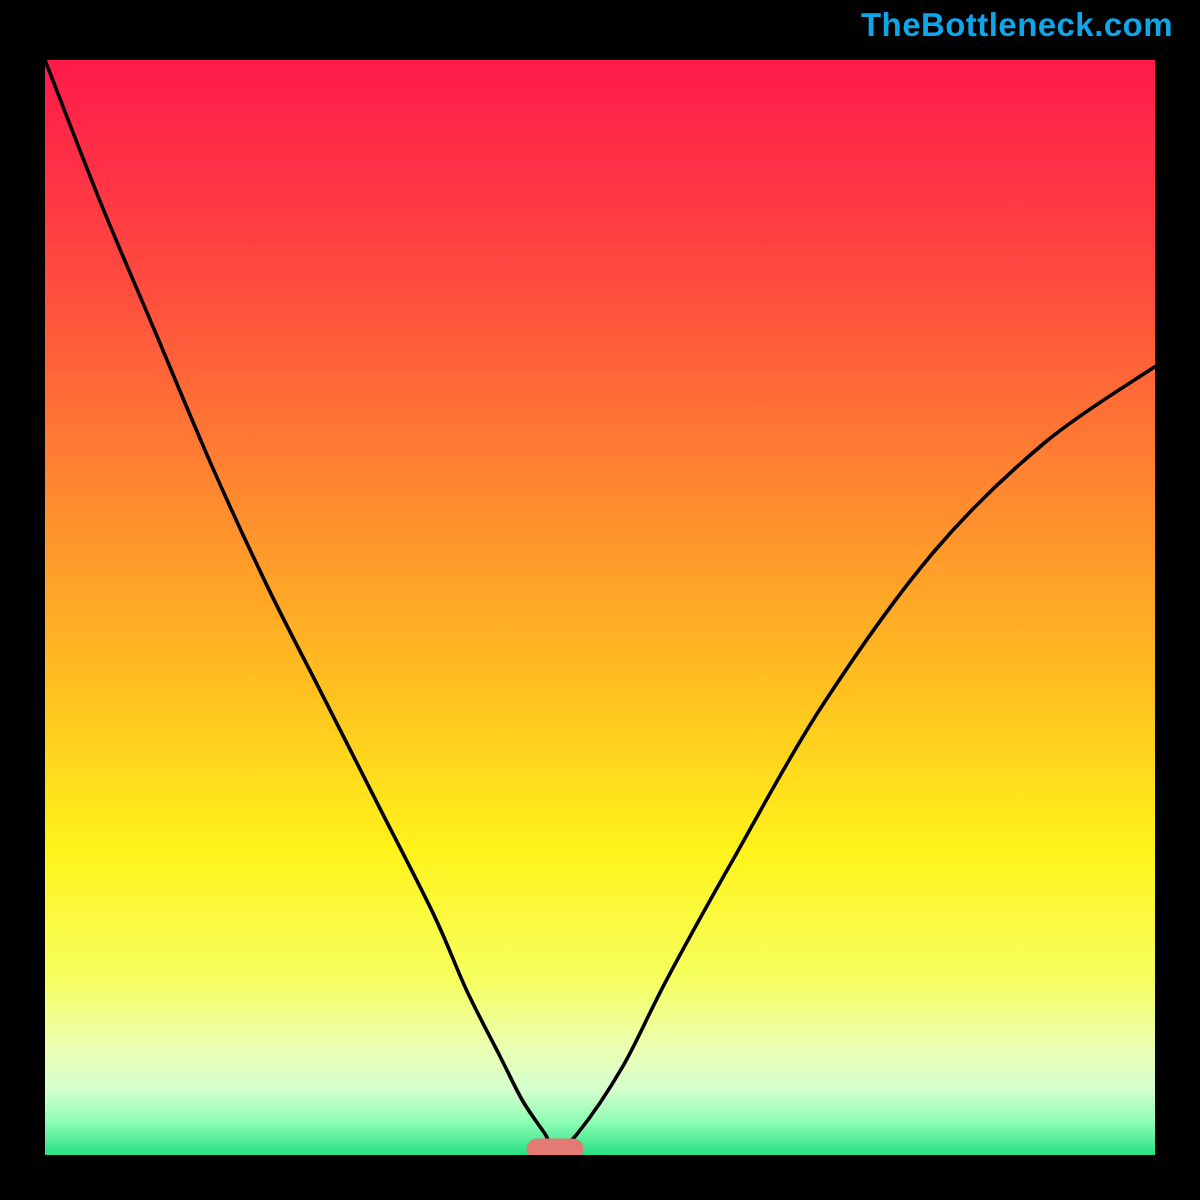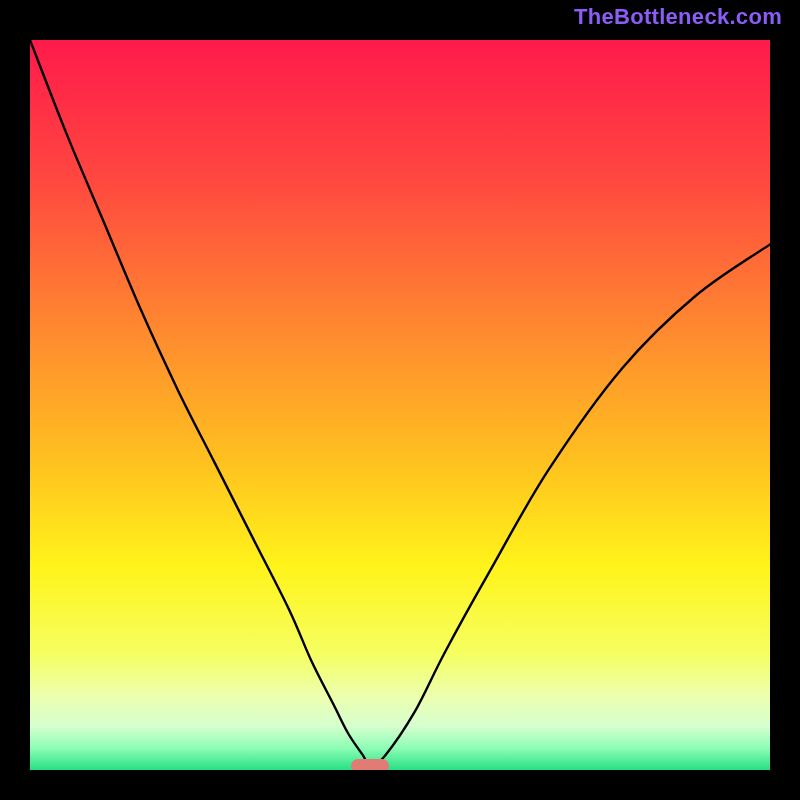--- a/index.html
+++ b/index.html
@@ -24,21 +24,21 @@
     left: 15px;
     top: 15px;
     width: 740px;
     height: 730px;
     overflow: hidden;
   }
   .watermark {
     position: absolute;
     top: 4px;
     right: 18px;
-    color: #8b5cf6;
+    color: #0ea5e9;
     font-size: 22px;
     font-weight: 600;
     letter-spacing: 0.3px;
   }
   .marker {
     position: absolute;
     width: 38px;
     height: 14px;
     border-radius: 7px;
   }

